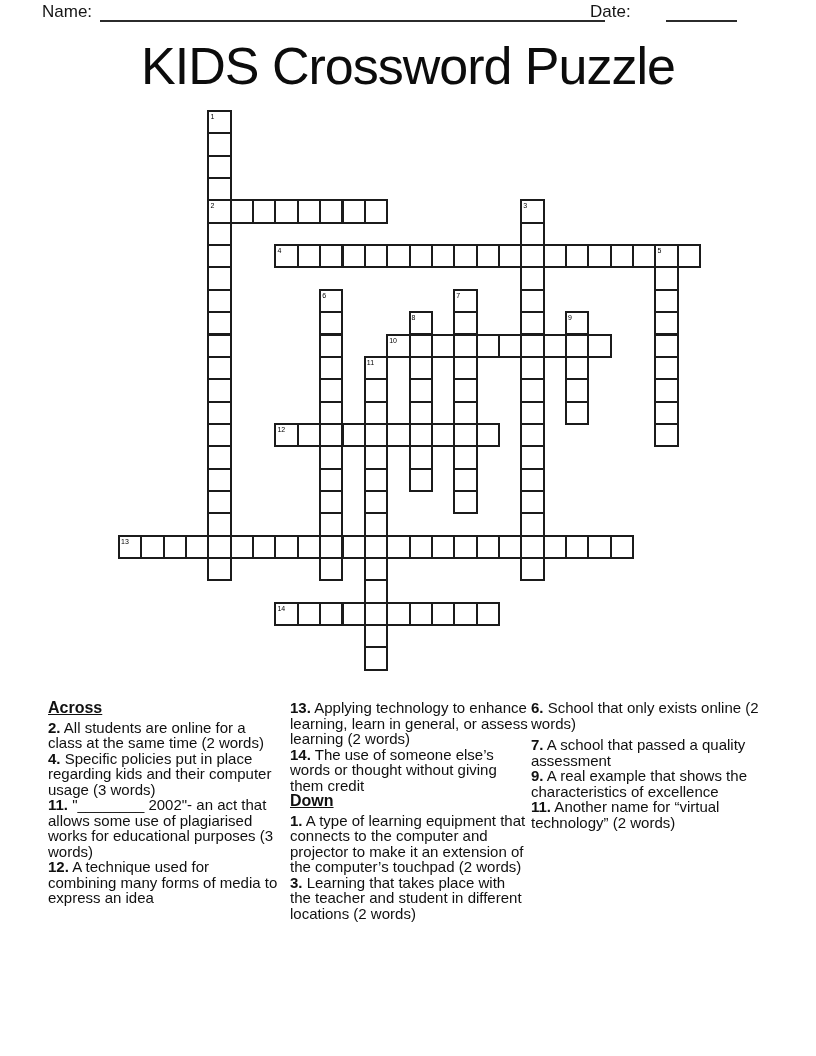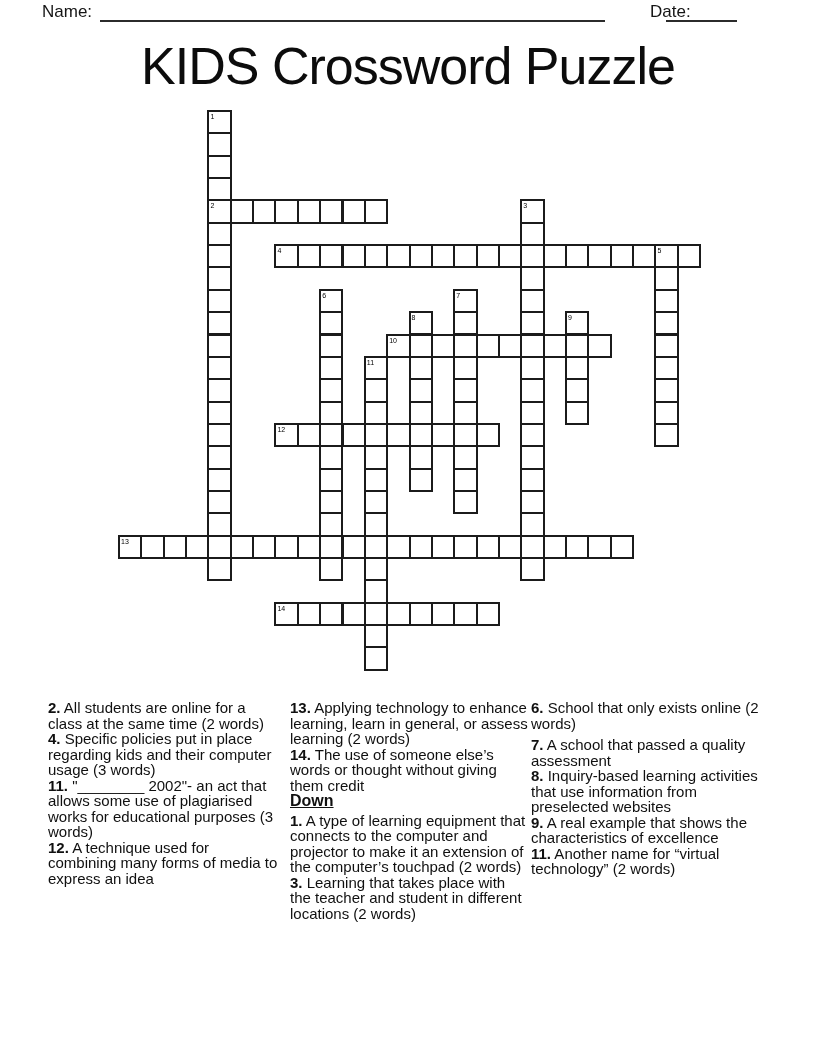--- a/index.html
+++ b/index.html
@@ -12,21 +12,21 @@
     overflow: hidden;
   }
   
   .hdr-label {
     position: absolute;
     font-size: 17px;
     color: #151515;
     top: 2px;
   }
   #name-label { left: 42px; }
-  #date-label { left: 650px; }
+  #date-label { left: 590px; }
   .fill-line {
     position: absolute;
     border-bottom: 2px solid #2b2b2b;
     height: 18px;
     top: 2px;
   }
   #name-line { left: 100px; width: 505px; }
   #date-line { left: 666px; width: 71px; }
   
   #page-title {
@@ -259,32 +259,32 @@
     <span class="cell-num" style="left: 568px; top: 314.15px;">9</span>
     <span class="cell-num" style="left: 389.2px; top: 336.5px;">10</span>
     <span class="cell-num" style="left: 366.85px; top: 358.85px;">11</span>
     <span class="cell-num" style="left: 277.45px; top: 425.9px;">12</span>
     <span class="cell-num" style="left: 121px; top: 537.65px;">13</span>
     <span class="cell-num" style="left: 277.45px; top: 604.7px;">14</span>
   </div>
 
 <div>
   <div class="clue-col col1" id="clue-col-1">
+      <div class="clue-heading">Across</div>
       <p class="clue"><b>2.</b> All students are online for a class at the same time (2 words)</p>
       <p class="clue"><b>4.</b> Specific policies put in place regarding kids and their computer usage (3 words)</p>
       <p class="clue"><b>11.</b> "________ 2002"- an act that allows some use of plagiarised works for educational purposes (3 words)</p>
       <p class="clue"><b>12.</b> A technique used for combining many forms of media to express an idea</p>
     </div>
   <div class="clue-col col2" id="clue-col-2">
       <p class="clue"><b>13.</b> Applying technology to enhance learning, learn in general, or assess learning (2 words)</p>
       <p class="clue"><b>14.</b> The use of someone else’s words or thought without giving them credit</p>
       <div class="clue-heading">Down</div>
       <p class="clue"><b>1.</b> A type of learning equipment that connects to the computer and projector to make it an extension of the computer’s touchpad (2 words)</p>
       <p class="clue"><b>3.</b> Learning that takes place with the teacher and student in different locations (2 words)</p>
     </div>
   <div class="clue-col col3" id="clue-col-3">
       <p class="clue"><b>6.</b> School that only exists online (2 words)</p>
       <p class="clue gap-before"><b>7.</b> A school that passed a quality assessment</p>
-      <p class="clue"><b>8.</b> Inquiry-based learning activities that use information from preselected websites</p>
       <p class="clue"><b>9.</b> A real example that shows the characteristics of excellence</p>
       <p class="clue"><b>11.</b> Another name for “virtual technology” (2 words)</p>
     </div>
 </div>
 
 </body></html>

